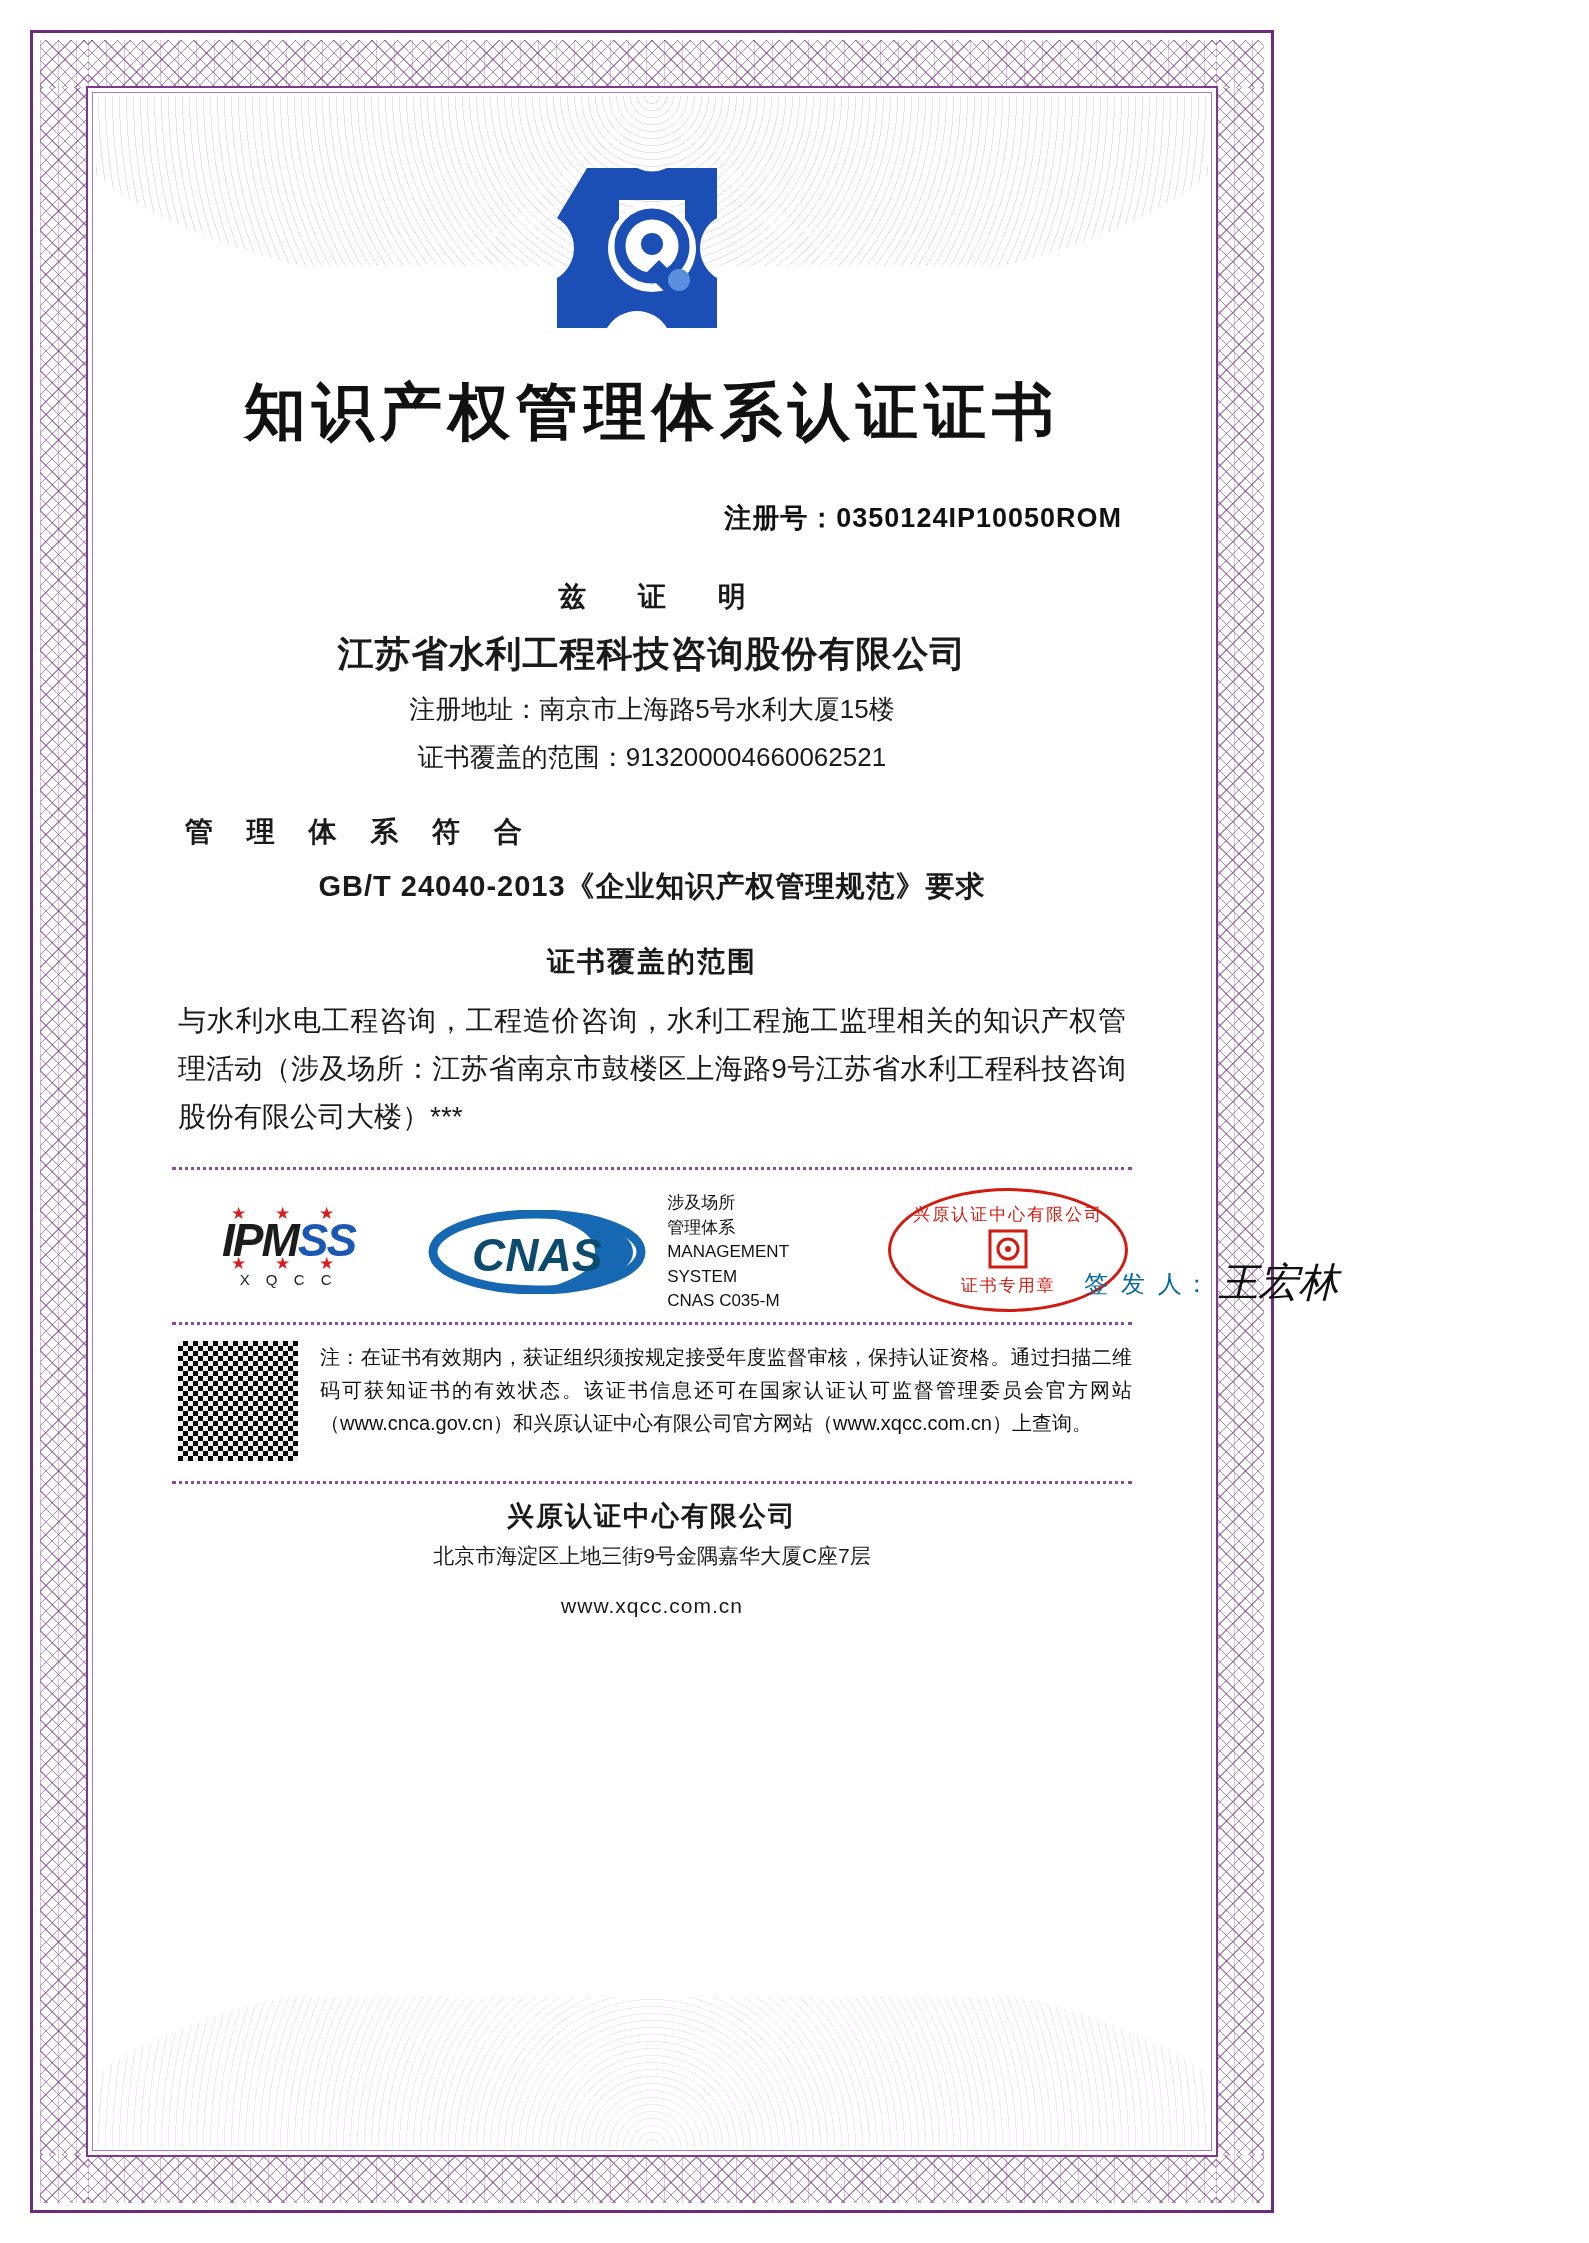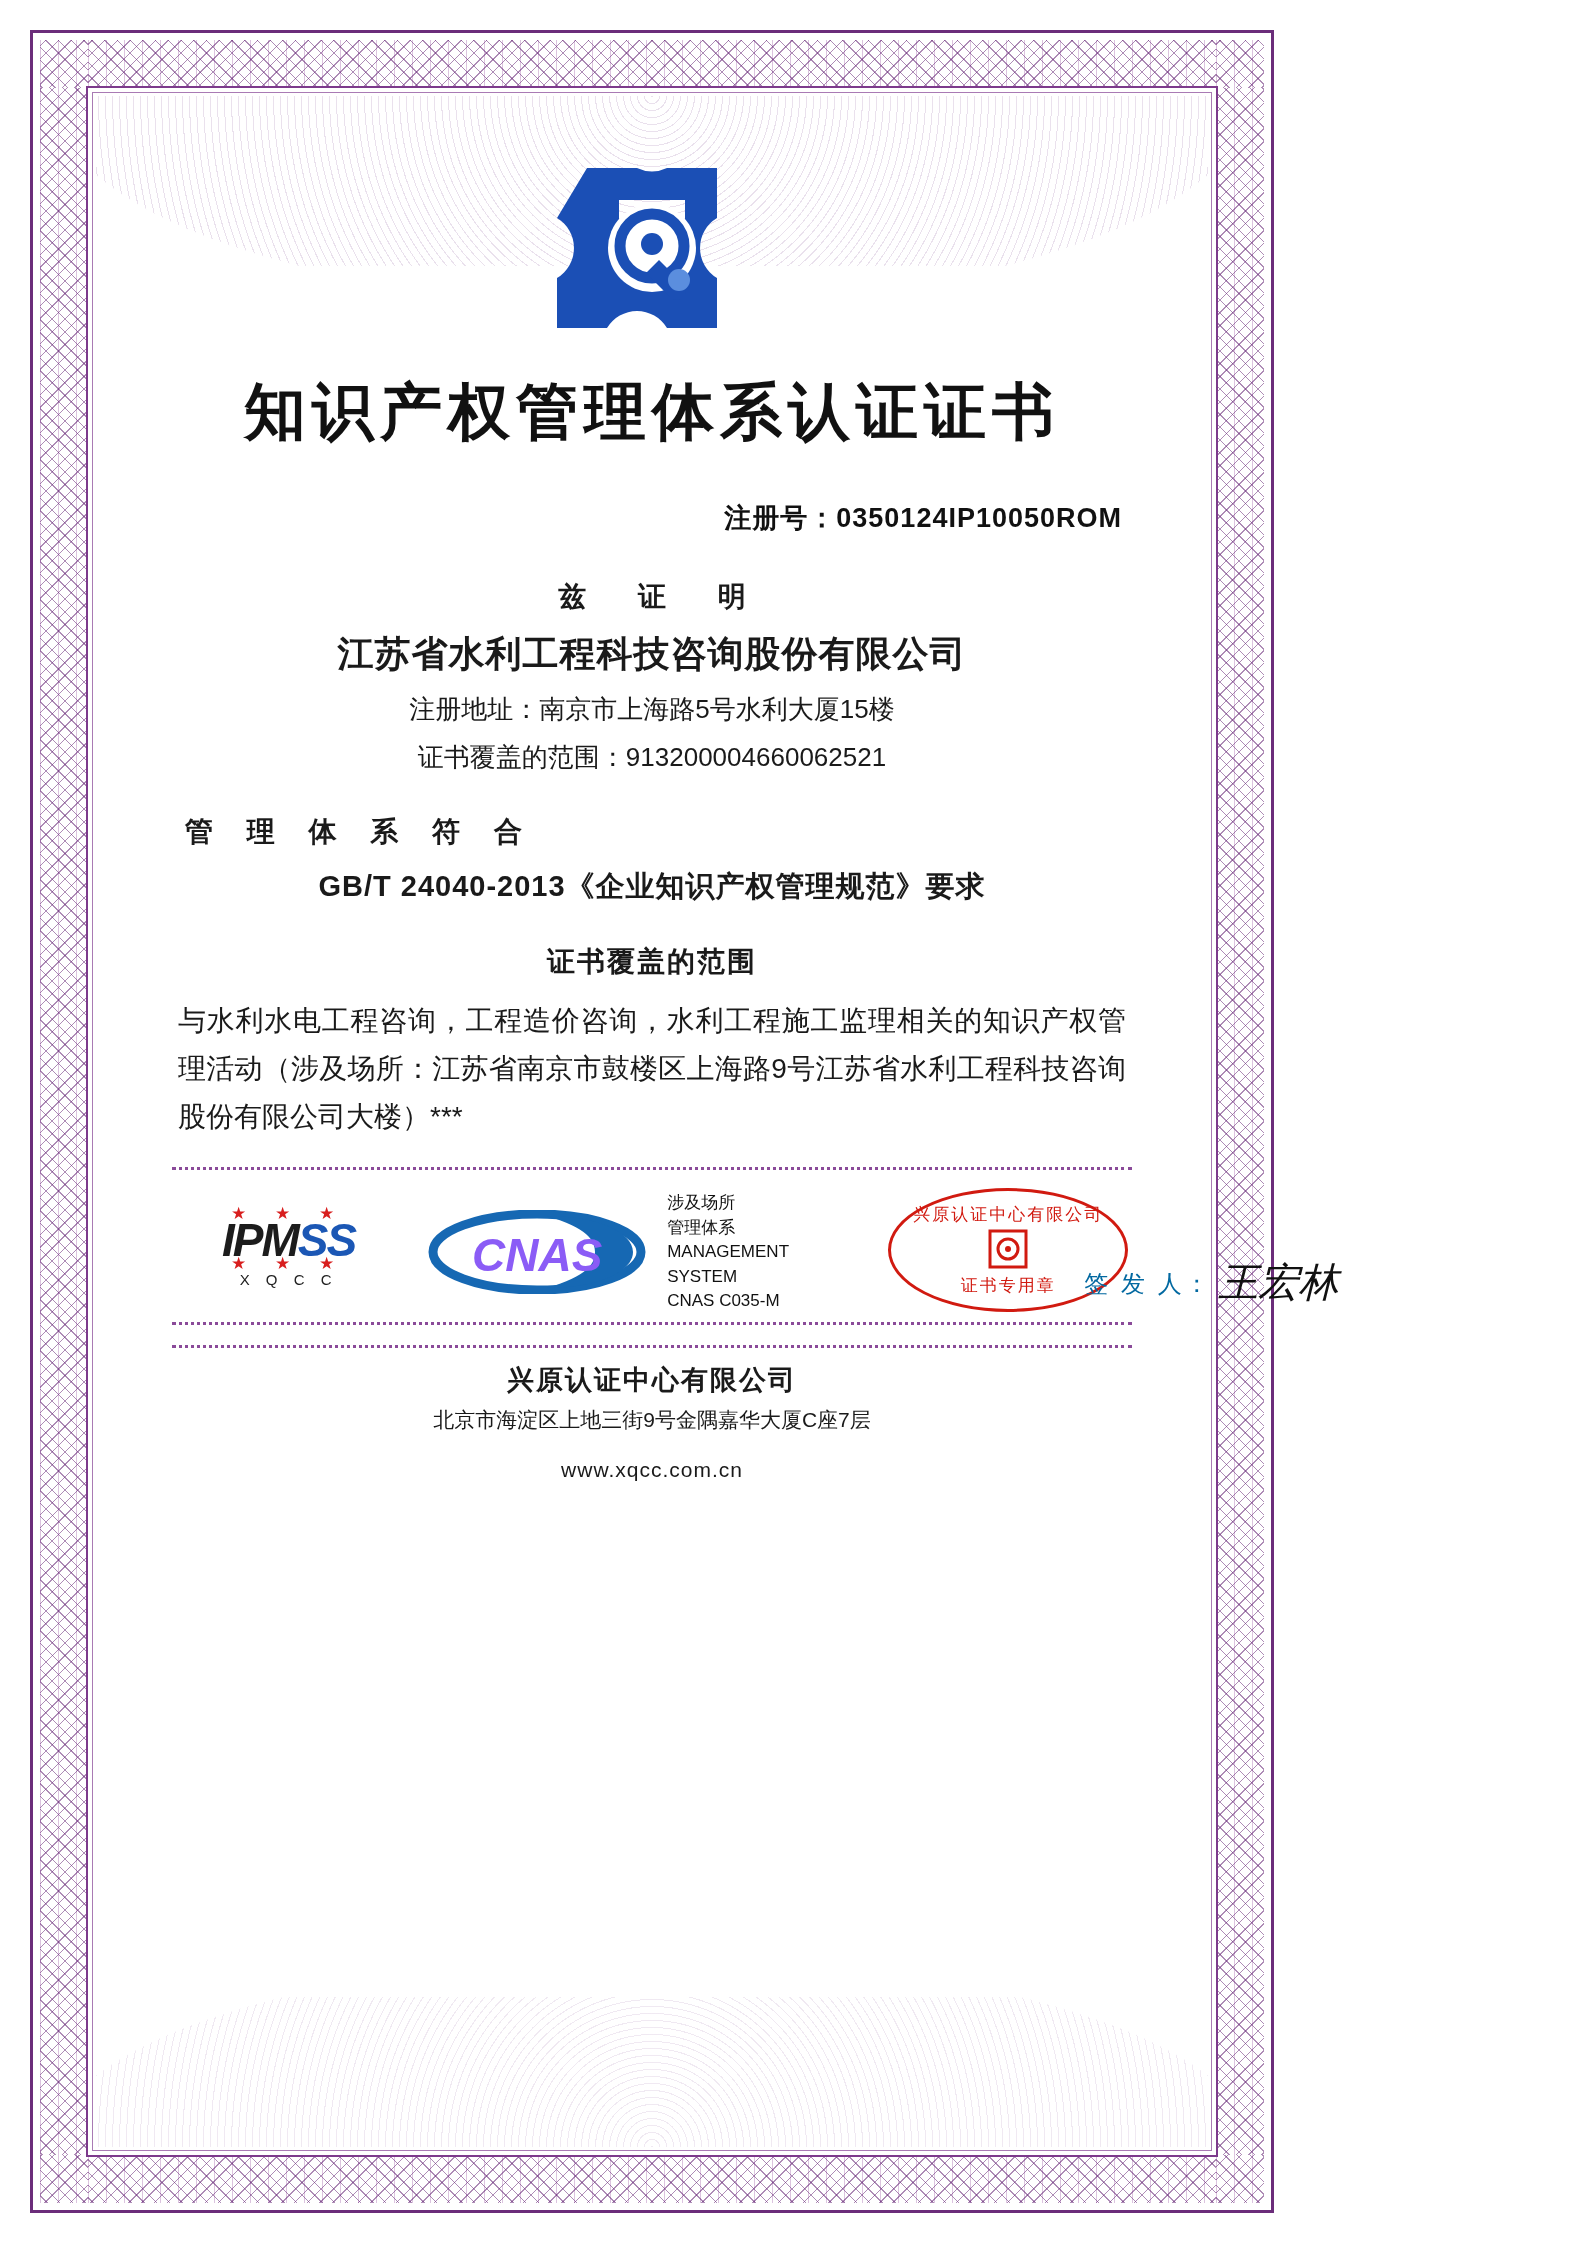--- a/index.html
+++ b/index.html
@@ -289,21 +289,21 @@
   .cnas-mark {
     position: relative;
     height: 84px;
   }
   .cnas-text {
     position: absolute;
     left: 0; right: 0; top: 18px;
     font-size: 46px;
     font-weight: bold;
     font-style: italic;
-    color: #8b5cf6;
+    color: #0c4a6e;
     letter-spacing: 0px;
   }
 
   .cnas-caption {
     margin-left: 20px;
     font-size: 17px;
     line-height: 1.45;
     color: #111;
   }
 
@@ -511,20 +511,26 @@
           <div class="seal-bottom-text">证书专用章</div>
         </div>
         <div class="signer-label">签 发 人：</div>
         <div class="signature">王宏林</div>
       </div>
 
     </div>
 
     <div class="note-sep"></div>
 
+    <div class="note-row">
+      <div class="qr"></div>
+      <div class="note-text">
+        <span class="note-label">注：</span><span>在证书有效期内，获证组织须按规定接受年度监督审核，保持认证资格。通过扫描二维码可获知证书的有效状态。该证书信息还可在国家认证认可监督管理委员会官方网站（www.cnca.gov.cn）和兴原认证中心有限公司官方网站（www.xqcc.com.cn）上查询。</span>
+      </div>
+    </div>
 
     <div class="footer-sep"></div>
 
     <div class="footer">
       <div class="footer-org">兴原认证中心有限公司</div>
       <div class="footer-addr">北京市海淀区上地三街9号金隅嘉华大厦C座7层</div>
       <div class="footer-url">www.xqcc.com.cn</div>
     </div>
 
   </div>

